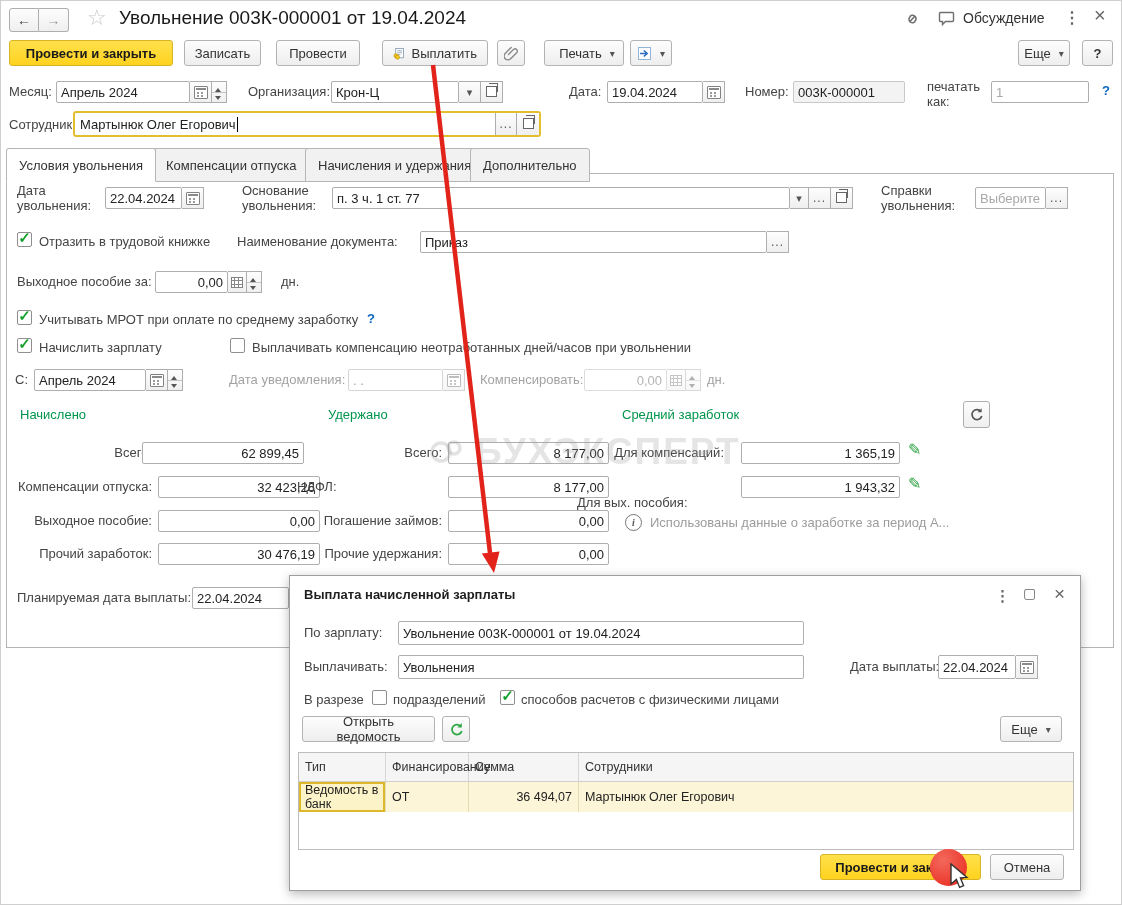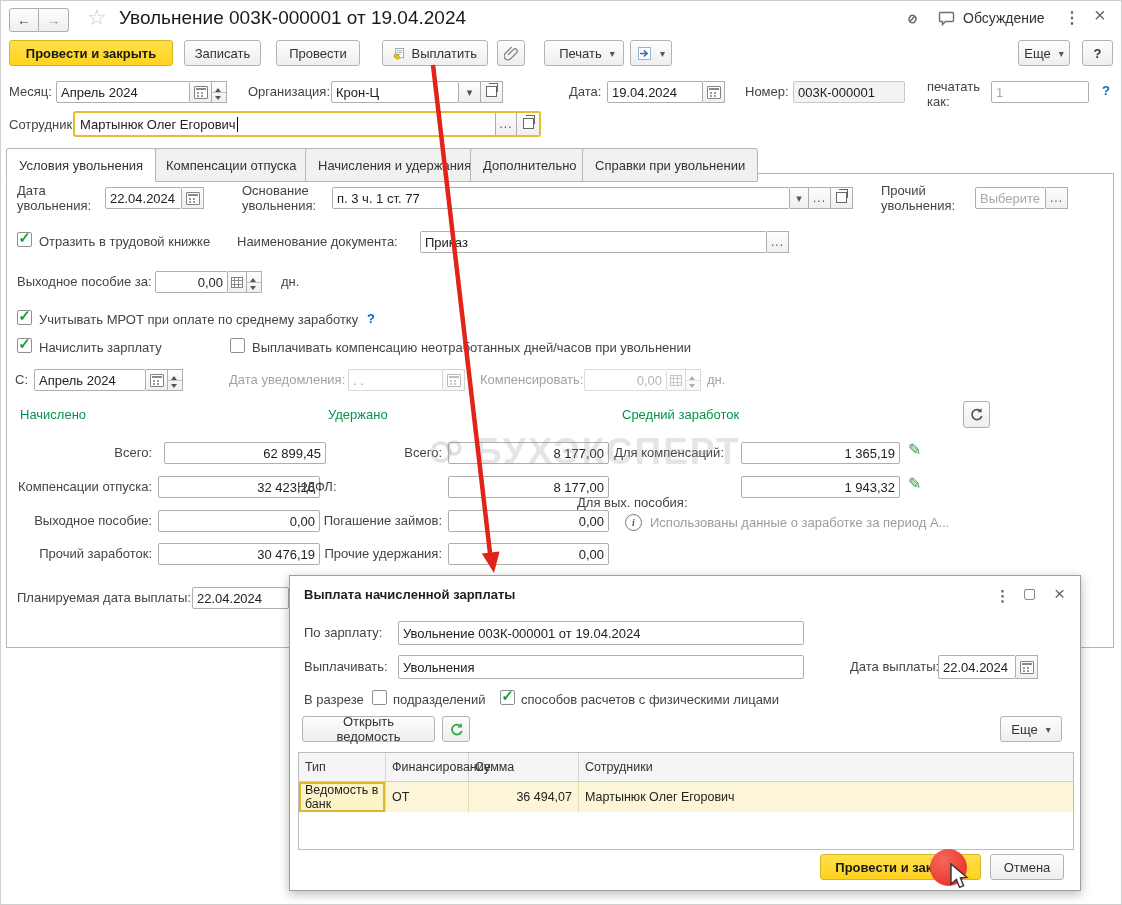--- a/index.html
+++ b/index.html
@@ -210,23 +210,20 @@
     </div>
   <div class="tab" style="left:152px">
       <span>Компенсации отпуска</span>
     </div>
   <div class="tab" style="left:304px">
       <span>Начисления и удержания</span>
     </div>
   <div class="tab" style="left:469px">
       <span>Дополнительно</span>
     </div>
-  <div class="tab" style="left:581px">
-      <span>Справки при увольнении</span>
-    </div>
 
   <div class="panel">
 
     <div class="abs lbl lbl2" style="left:10px;top:9px">
       <div>Дата</div>
       <div>увольнения:</div>
     </div>
     <div class="abs fgroup" style="left:98px;top:13px">
       <input class="fld" style="width: 77px;" value="22.04.2024">
       <span class="sq">
@@ -243,21 +240,21 @@
           <span>▾</span>
         </span>
       <span class="sq">
           <span class="dots">...</span>
         </span>
       <span class="sq">
           <span class="ic-open"></span>
         </span>
     </div>
     <div class="abs lbl lbl2" style="left:874px;top:9px">
-      <div>Прочий</div>
+      <div>Справки</div>
       <div>увольнения:</div>
     </div>
     <div class="abs fgroup" style="left:968px;top:13px">
       <input class="fld" style="width: 71px;" placeholder="Выберите">
       <span class="sq">
           <span class="dots">...</span>
         </span>
     </div>
 
     <span class="cb abs" style="left:10px;top:58px">
@@ -333,21 +330,21 @@
     <span class="glink abs" style="left:321px;top:233px">Удержано</span>
     <span class="glink abs" style="left:615px;top:233px">Средний заработок</span>
     <span class="sq first abs" style="left:956px;top:227px;width:27px;height:27px;border-radius:3px">
       <svg width="15" height="15" viewBox="0 0 15 15">
         <path d="M12 4.5 A5 5 0 1 0 12.8 9" fill="none" stroke="#555" stroke-width="1.7"></path>
         <path d="M12.6 1.2 L12.6 5.2 L8.6 5.2 Z" fill="#555"></path>
       </svg>
     </span>
 
     <span class="abs lbl" style="left:0;top:271px;width:145px;text-align:right">Всего:</span>
-    <input class="fld num abs" style="left: 157px; top: 268px; width: 162px;" value="62 899,45">
+    <input class="fld num abs" style="left: 135px; top: 268px; width: 162px;" value="62 899,45">
     <span class="abs lbl" style="left:0;top:305px;width:145px;text-align:right">Компенсации отпуска:</span>
     <input class="fld num abs" style="left: 151px; top: 302px; width: 162px;" value="32 423,26">
     <span class="abs lbl" style="left:0;top:339px;width:145px;text-align:right">Выходное пособие:</span>
     <input class="fld num abs" style="left: 151px; top: 336px; width: 162px;" value="0,00">
     <span class="abs lbl" style="left:0;top:372px;width:145px;text-align:right">Прочий заработок:</span>
     <input class="fld num abs" style="left: 151px; top: 369px; width: 162px;" value="30 476,19">
 
     <span class="abs lbl" style="left:290px;top:271px;width:145px;text-align:right">Всего:</span>
     <input class="fld num abs" style="left: 441px; top: 268px; width: 161px;" value="8 177,00">
     <span class="abs lbl" style="left:290px;top:305px;width:145px;text-align:left">НДФЛ:</span>

